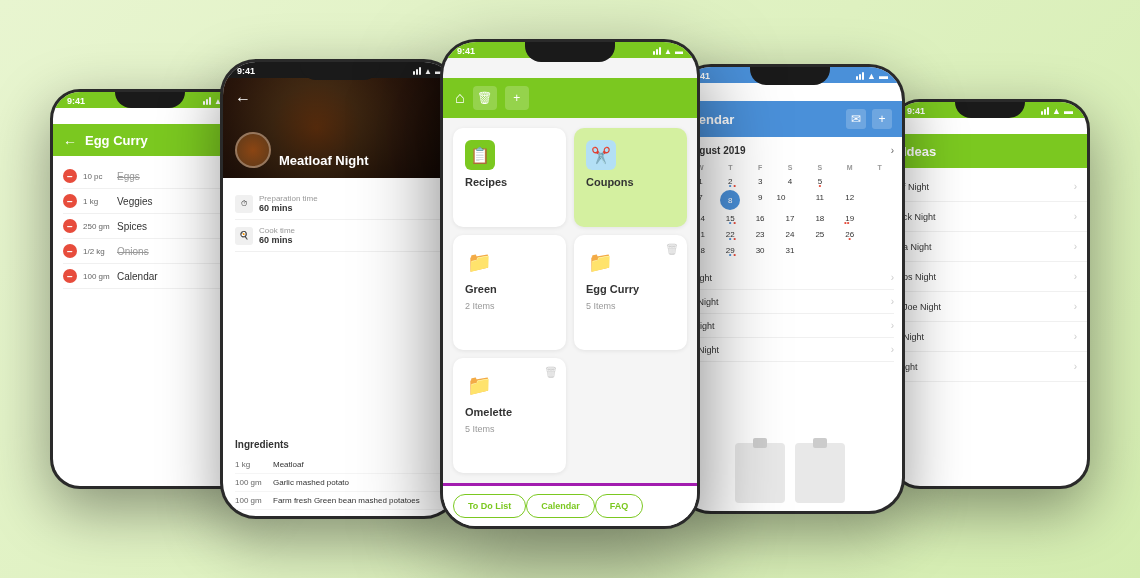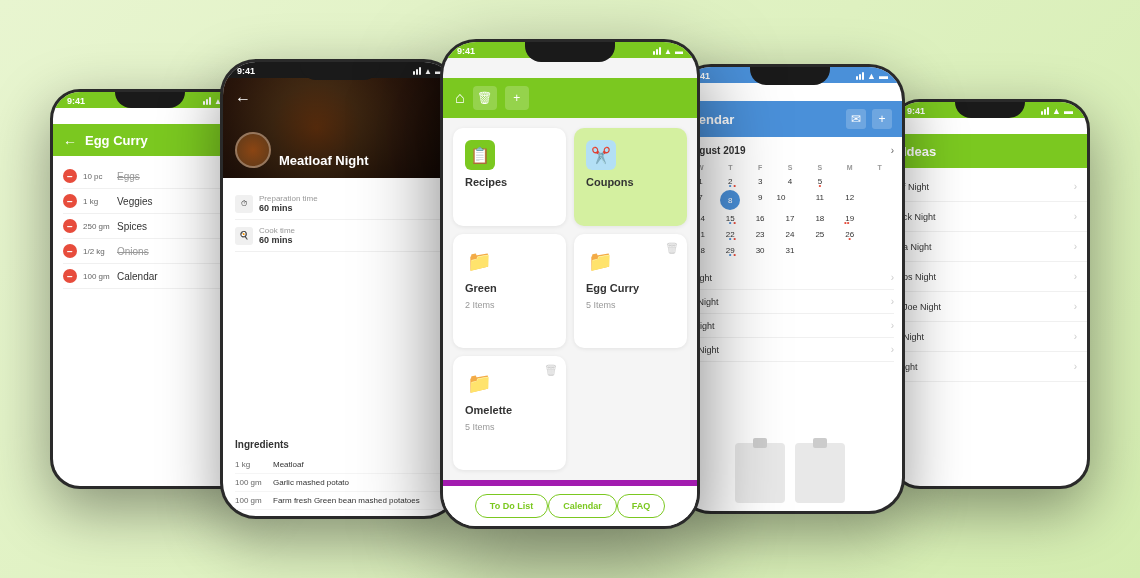--- a/index.html
+++ b/index.html
@@ -370,22 +370,22 @@
       top: 8px;
       right: 8px;
       font-size: 11px;
       color: #ccc;
     }
 
     .grocery-bottom {
       background: white;
       padding: 8px 10px;
       display: flex;
-      justify-content: center;
-      border-top: 6px solid #a21caf;
+      justify-content: flex-start;
+      border-top: 3px solid #a21caf;
     }
 
     .bottom-btn {
       padding: 6px 14px;
       border-radius: 20px;
       font-size: 9px;
       font-weight: 600;
       border: 1px solid #7bc820;
       color: #7bc820;
       background: white;

